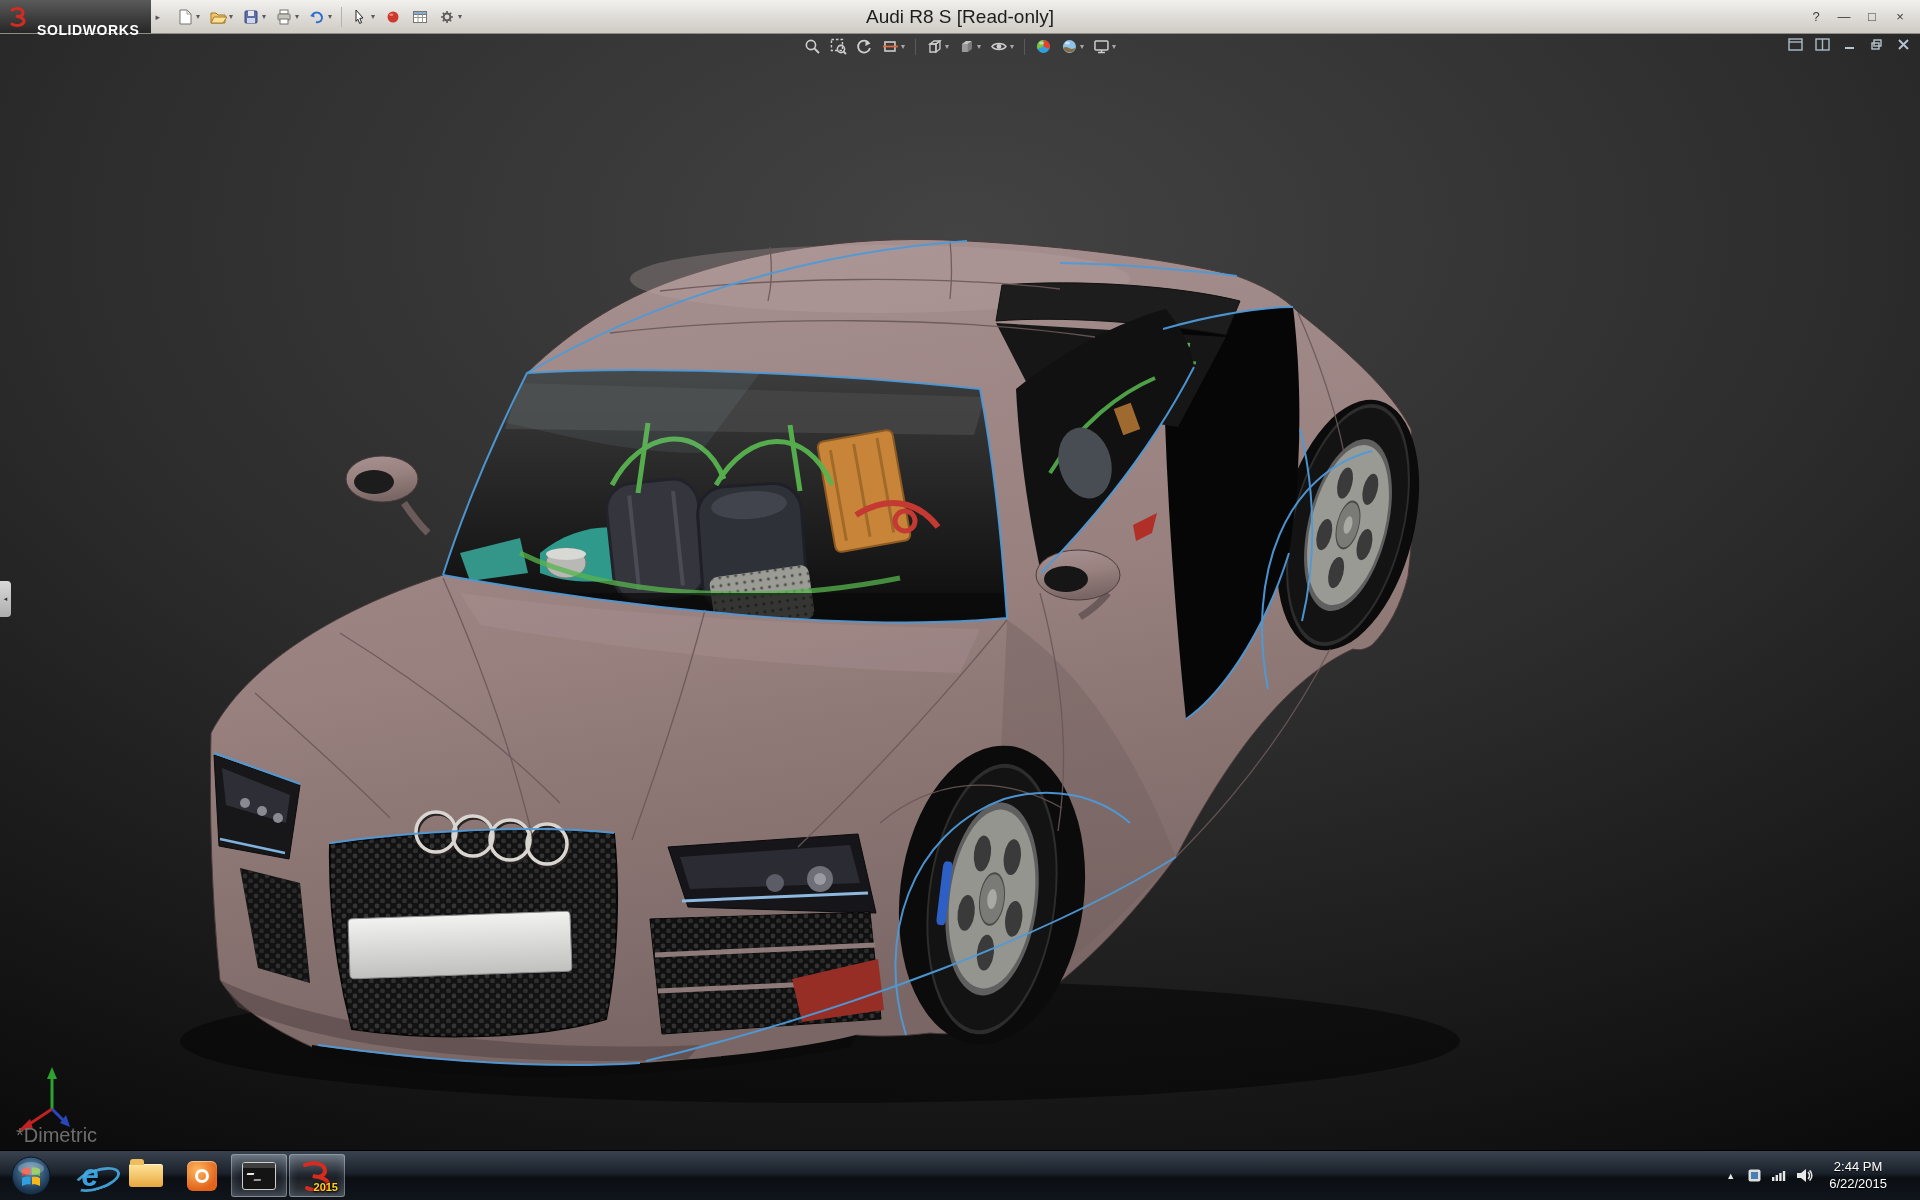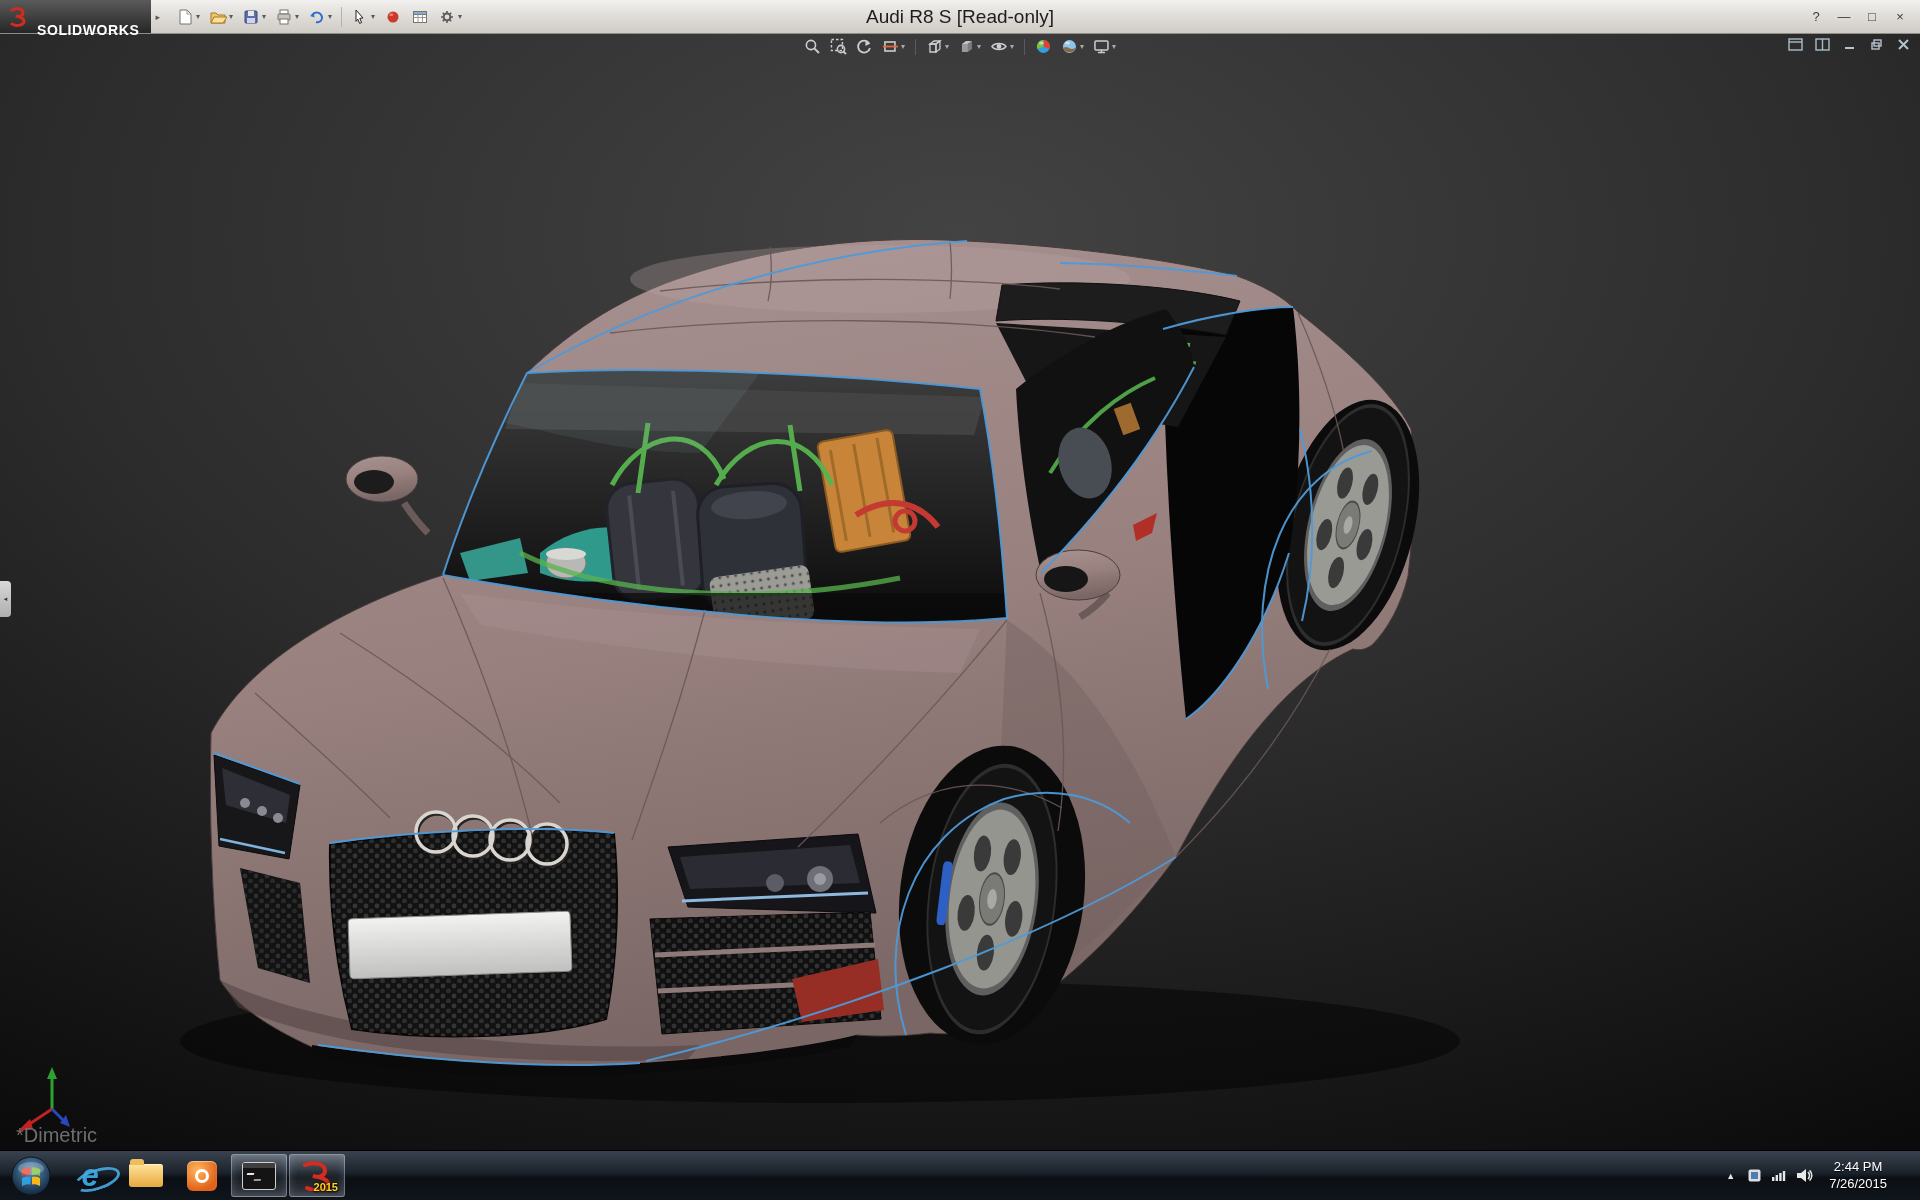--- a/index.html
+++ b/index.html
@@ -624,17 +624,17 @@
         </svg>
     </span>
     <span class="tray-ic">
       <svg width="17" height="15" viewBox="0 0 17 15">
           <polygon points="1,5 5,5 10,1 10,14 5,10 1,10" fill="#e8e8e8"></polygon>
           <path d="M12,4 C14,6 14,9 12,11 M13.6,2.4 C16.6,5.4 16.6,9.6 13.6,12.6" stroke="#e8e8e8" stroke-width="1.5" fill="none"></path>
         </svg>
     </span>
     <div class="clock">
       <div>2:44 PM</div>
-      <div>7/26/2015</div>
+      <div>6/22/2015</div>
     </div>
     <div class="show-desktop"></div>
   </div>
 </div>
 
 </body></html>

